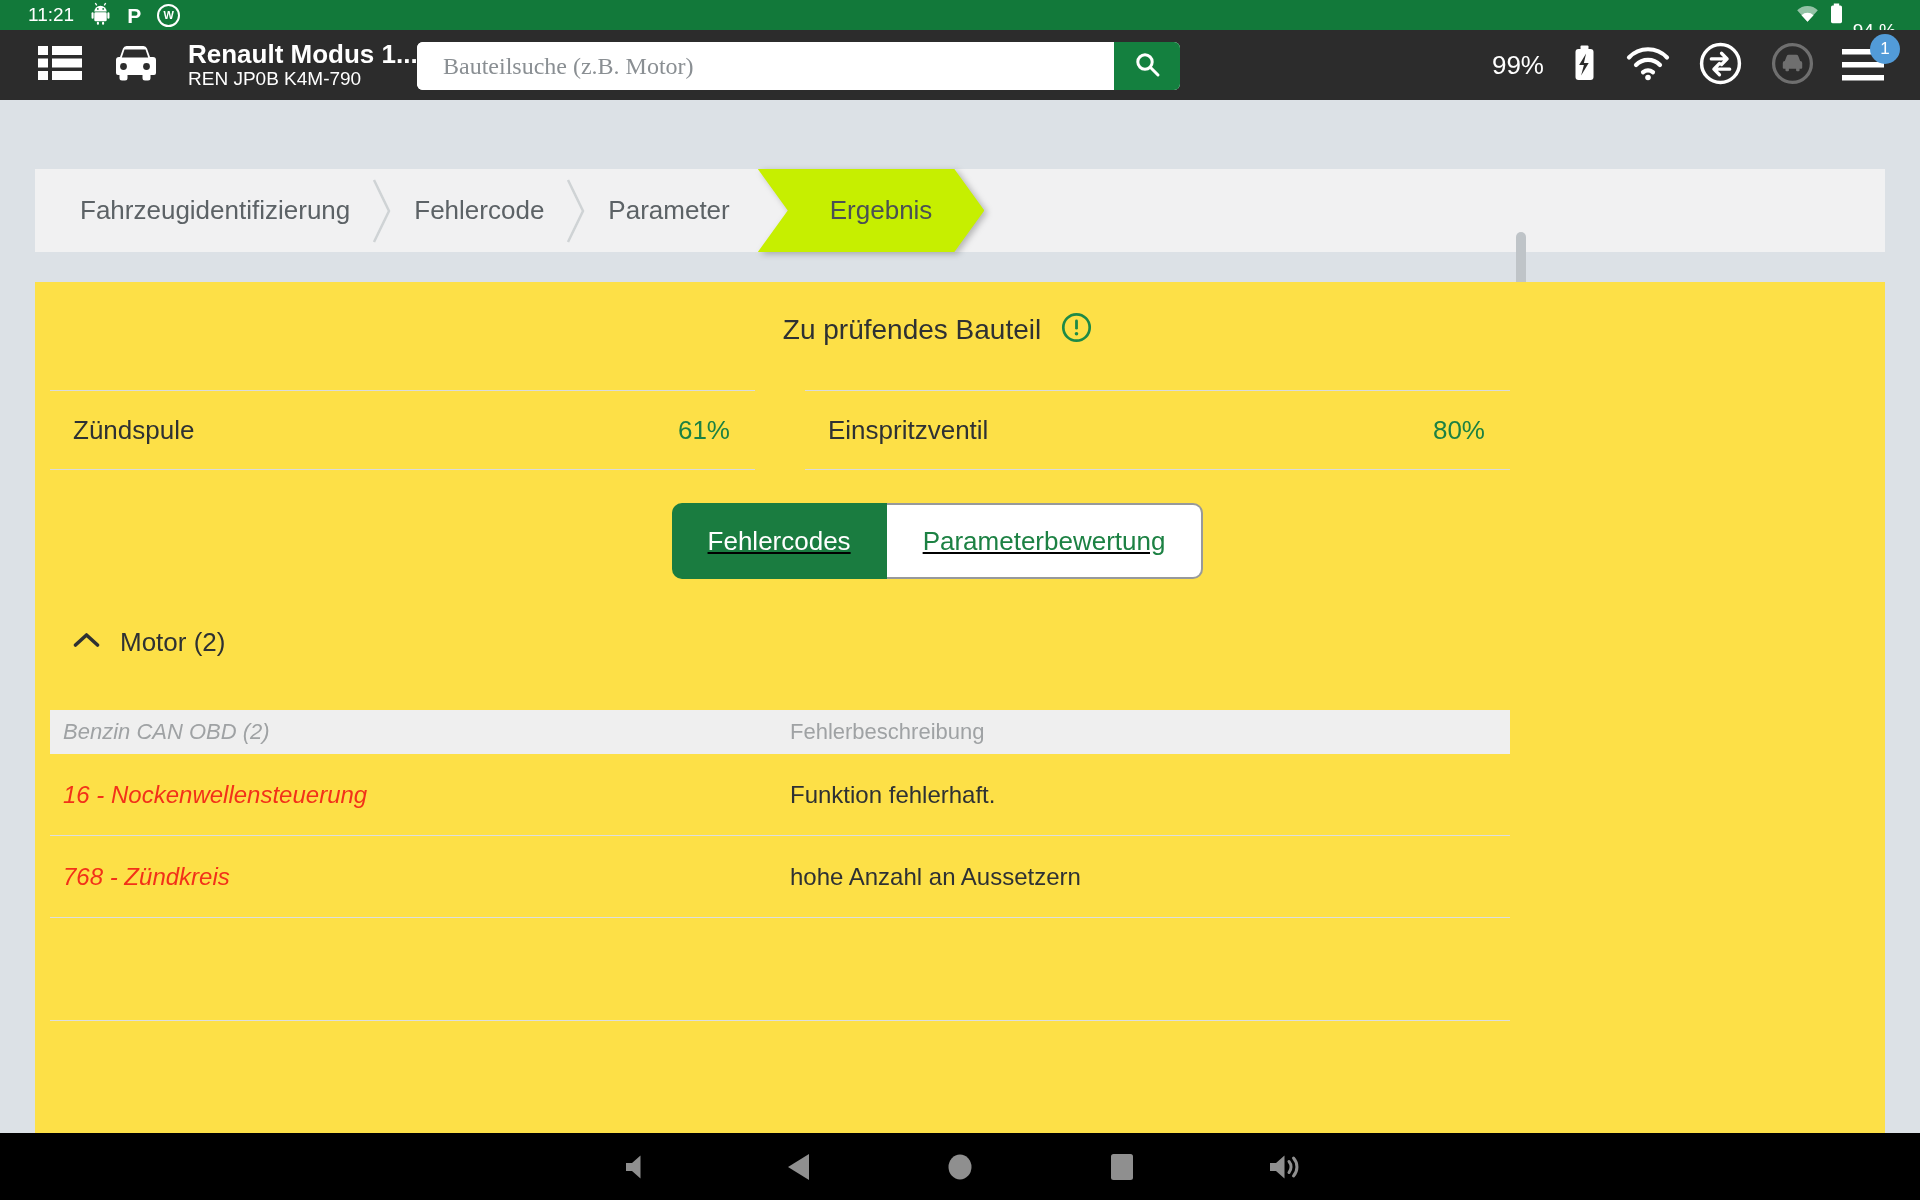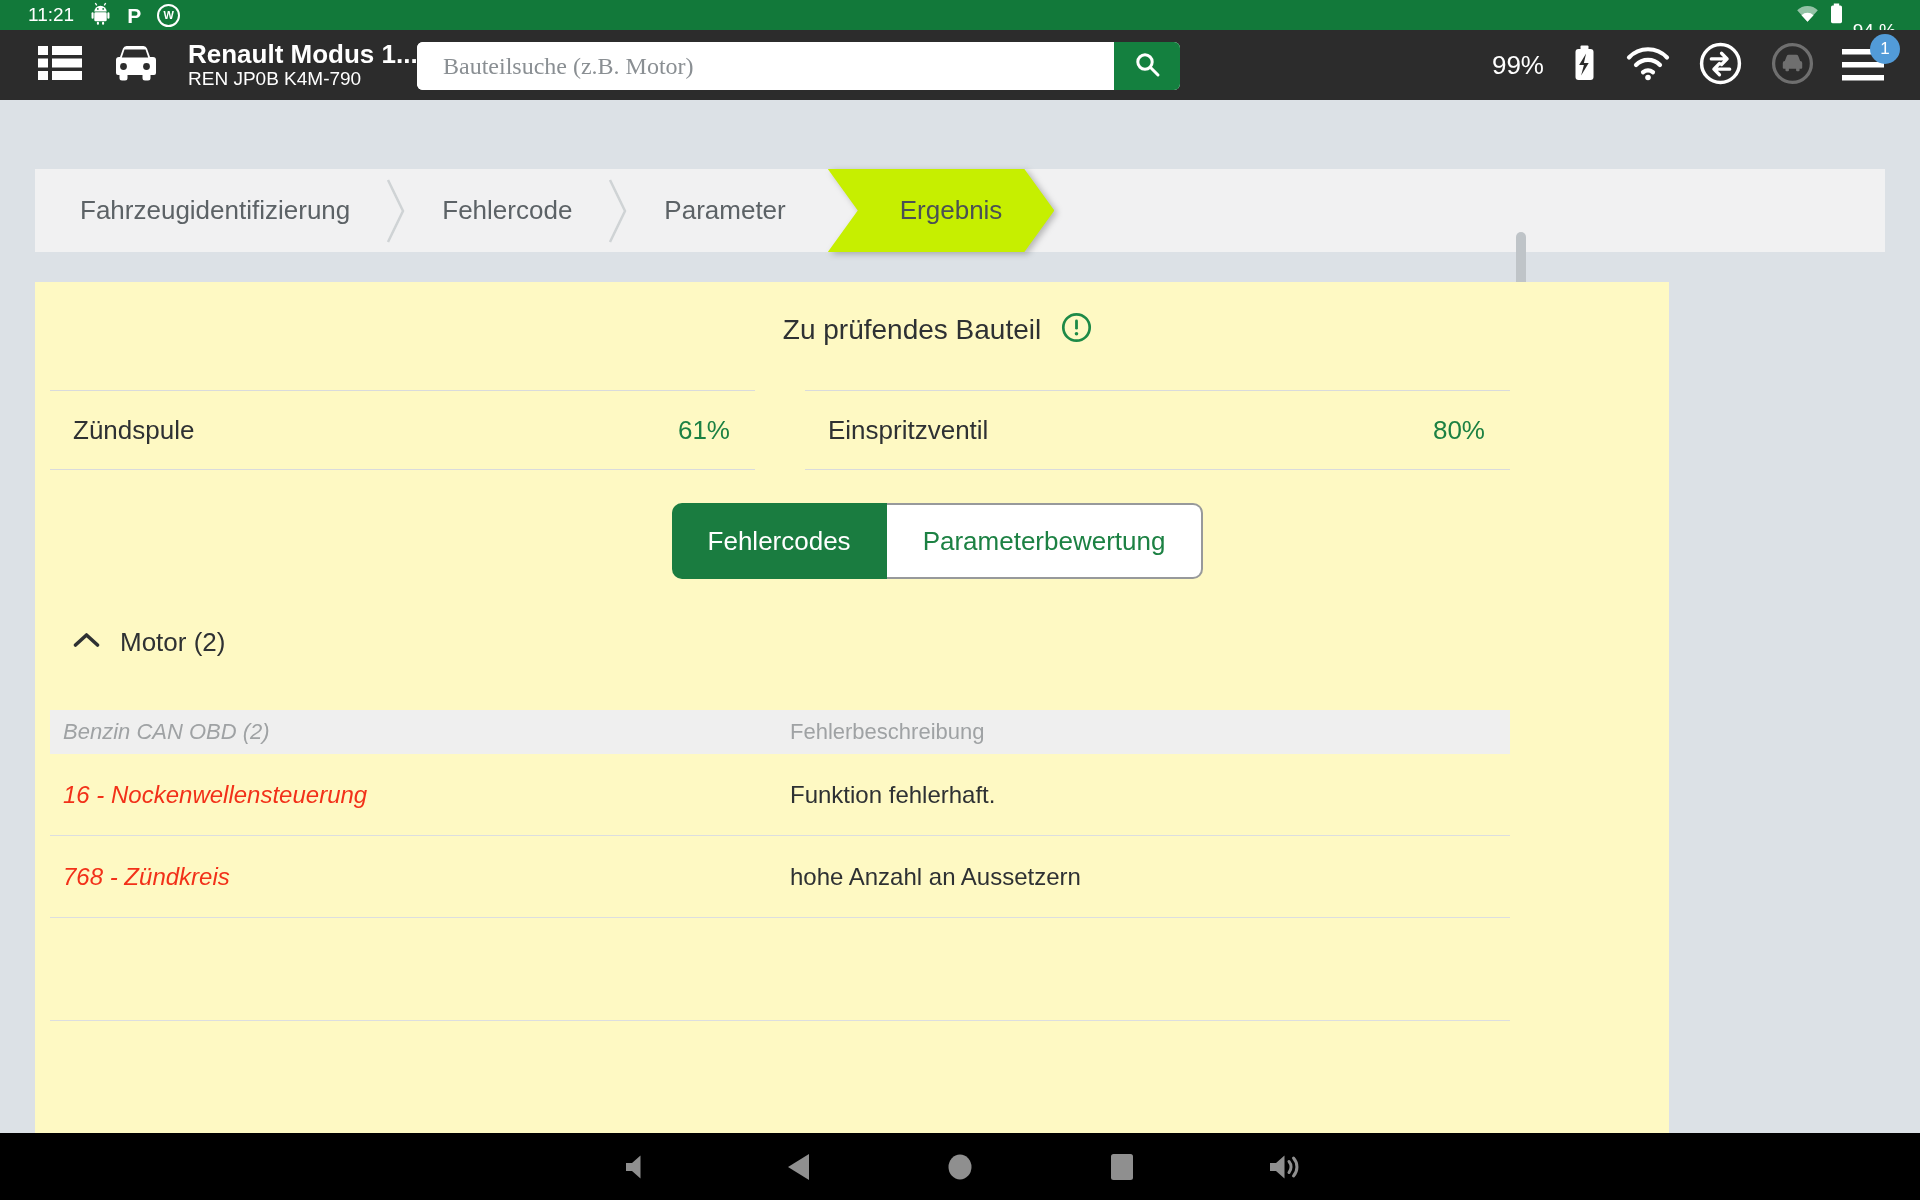--- a/index.html
+++ b/index.html
@@ -27,37 +27,37 @@
   .search-wrap{position:absolute;left:417px;top:12px;width:763px;height:48px;border-radius:6px;overflow:hidden;display:flex;background:#fff;}
   .search-input{flex:1;border:none;outline:none;padding:0 0 0 26px;font-size:24px;color:#333;font-family:Liberation Serif, serif;}
   .search-input::placeholder{color:#8a8f93;}
   .search-btn{width:66px;height:48px;background:#14803f;border:none;display:flex;align-items:center;justify-content:center;cursor:pointer;}
   .hdr-right{position:absolute;right:36px;top:0;height:100%;display:flex;align-items:center;gap:27px;}
   .hdr-batt-txt{font-size:26px;}
   .menu-wrap{position:relative;width:42px;height:36px;display:flex;align-items:center;}
   .badge{position:absolute;top:-13px;right:-16px;width:30px;height:30px;border-radius:50%;background:#529bd8;color:#fff;font-size:17px;display:flex;align-items:center;justify-content:center;}
   
   .breadcrumb{position:absolute;left:35px;top:169px;width:1850px;height:83px;background:#f1f1f2;display:flex;align-items:center;}
-  .bc-step{font-size:26px;color:#5c6266;padding:0 36px;white-space:nowrap;}
+  .bc-step{font-size:26px;color:#5c6266;padding:0 22px;white-space:nowrap;}
   .bc-step.first{padding-left:45px;}
   .bc-sep{display:flex;align-items:center;}
   .bc-arrow-wrap{height:100%;margin-left:6px;filter:drop-shadow(3px 2px 3px rgba(0,0,0,0.25));}
   .bc-arrow{height:100%;display:flex;align-items:center;background:#c6ef00;color:#4a5054;font-size:26px;padding:0 52px 0 72px;clip-path:polygon(0 0,calc(100% - 30px) 0,100% 50%,calc(100% - 30px) 100%,0 100%,30px 50%);}
   
   .scroll-thumb{position:absolute;left:1516px;top:232px;width:10px;height:56px;background:#bfc4c8;border-radius:5px;}
   
-  .card{position:absolute;left:35px;top:282px;width:1634px;height:851px;background:#fef9c3;}
+  .card{position:absolute;left:35px;top:282px;width:1850px;height:851px;background:#fde047;}
   .card-title-row{position:absolute;top:30px;left:0;width:1805px;display:flex;justify-content:center;align-items:center;gap:20px;}
   .card-title{font-size:28px;color:#2e3133;}
   .percent-row{position:absolute;top:108px;left:15px;width:1460px;display:flex;gap:50px;}
   .p-cell{flex:1;height:80px;display:flex;justify-content:space-between;align-items:center;border-top:1px solid #d9dbdc;border-bottom:1px solid #d9dbdc;padding:0 25px 0 23px;}
   .p-name{font-size:26px;color:#2e3133;}
   .p-val{font-size:26px;color:#1c8143;}
   .toggle-row{position:absolute;top:221px;left:0;width:1805px;display:flex;justify-content:center;}
-  .toggle-group{display:flex;height:76px;}
+  .toggle-group{display:flex;height:76px;text-decoration:underline;}
   .tg-btn{display:flex;align-items:center;justify-content:center;font-size:26px;padding:0 36px;cursor:pointer;}
   .tg-active{background:#1a7c40;color:#fff;border:none;border-radius:10px 0 0 10px;}
   .tg-inactive{background:#fff;color:#1c8143;border:2px solid #97999b;border-left:none;border-radius:0 10px 10px 0;}
   .motor-row{position:absolute;top:338px;left:38px;height:44px;display:flex;align-items:center;gap:20px;cursor:pointer;}
   .motor-label{font-size:26px;color:#2e3133;}
   .fault-table{position:absolute;top:428px;left:15px;width:1460px;}
   .t-head{height:44px;background:#efefef;display:flex;align-items:center;font-size:22px;color:#9fa2a4;}
   .t-col1{width:740px;padding-left:13px;flex-shrink:0;font-style:italic;}
   .t-row{height:82px;display:flex;align-items:center;border-bottom:1px solid #dcdee0;font-size:24px;}
   .t-fault{color:#f23119;}

